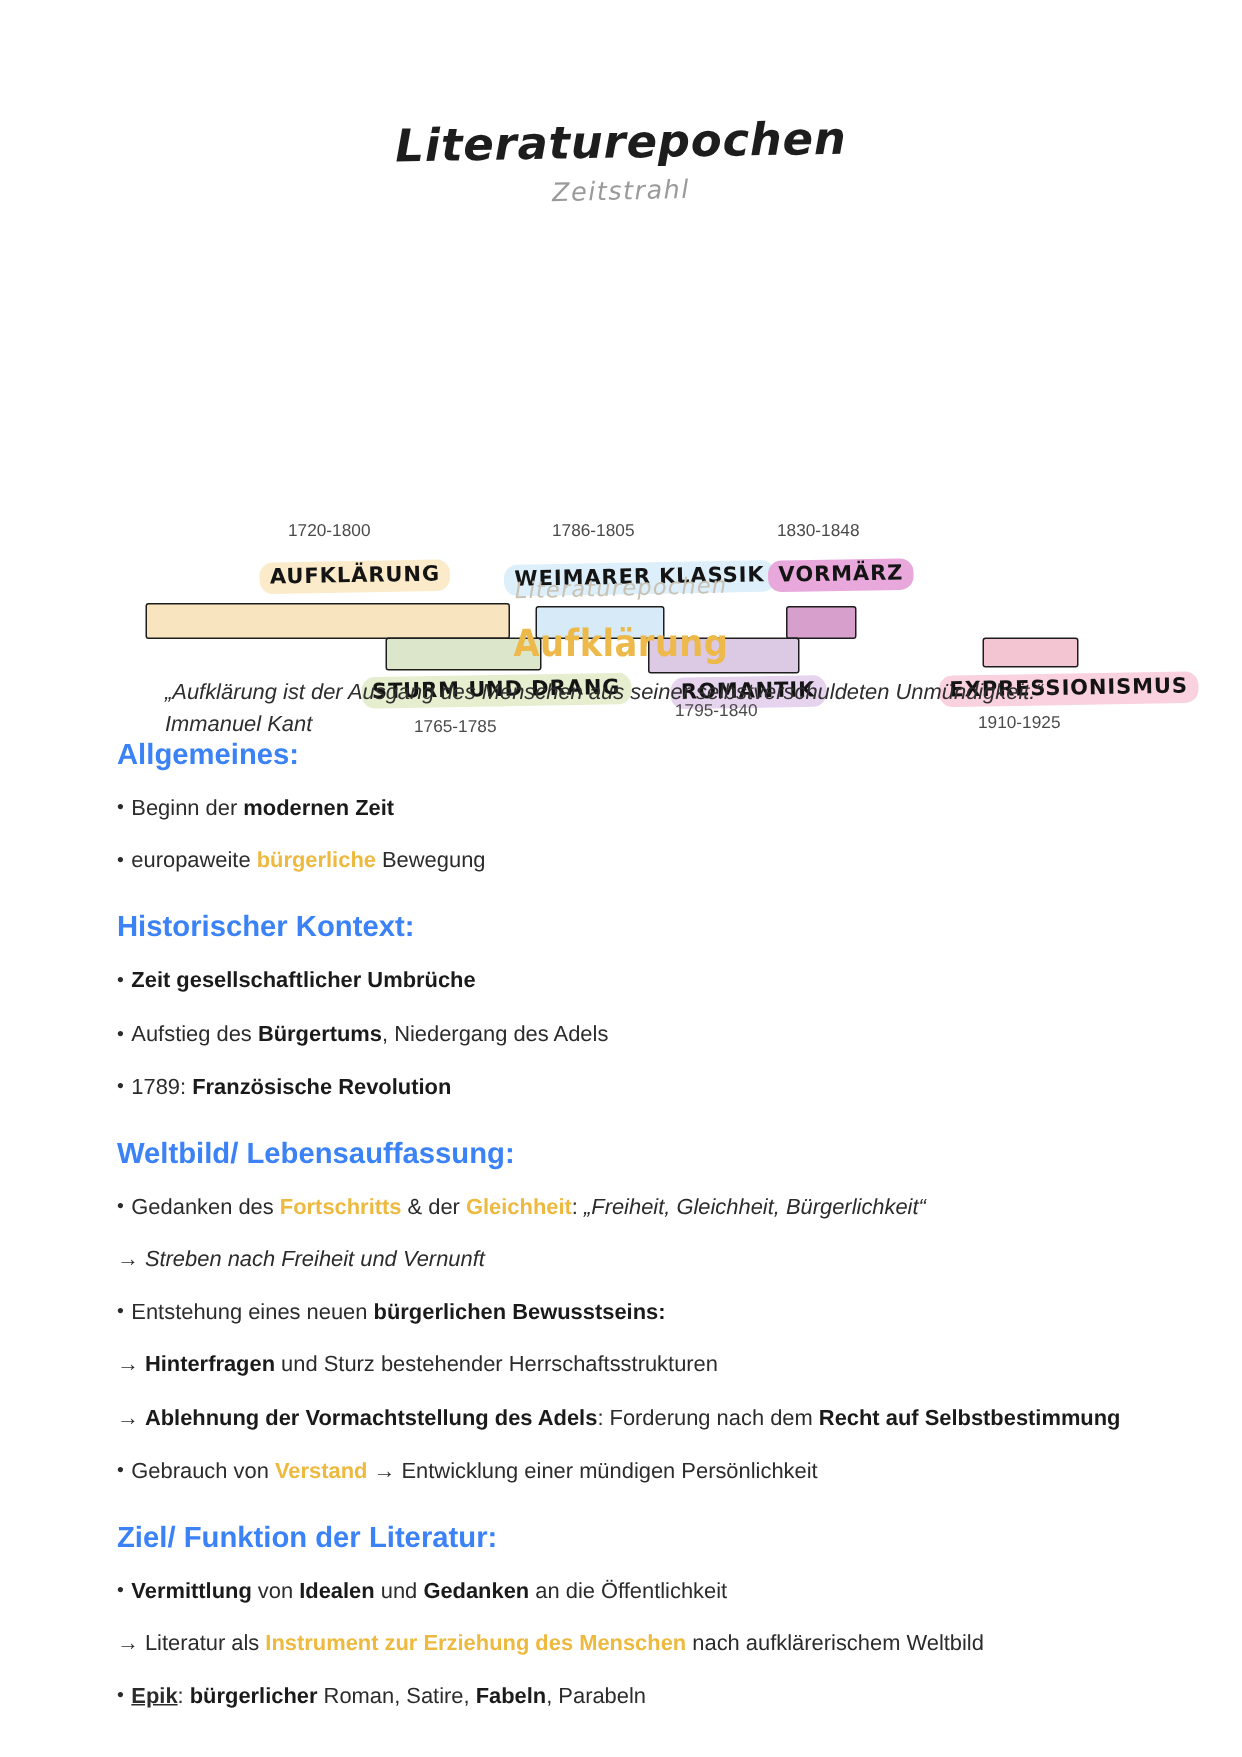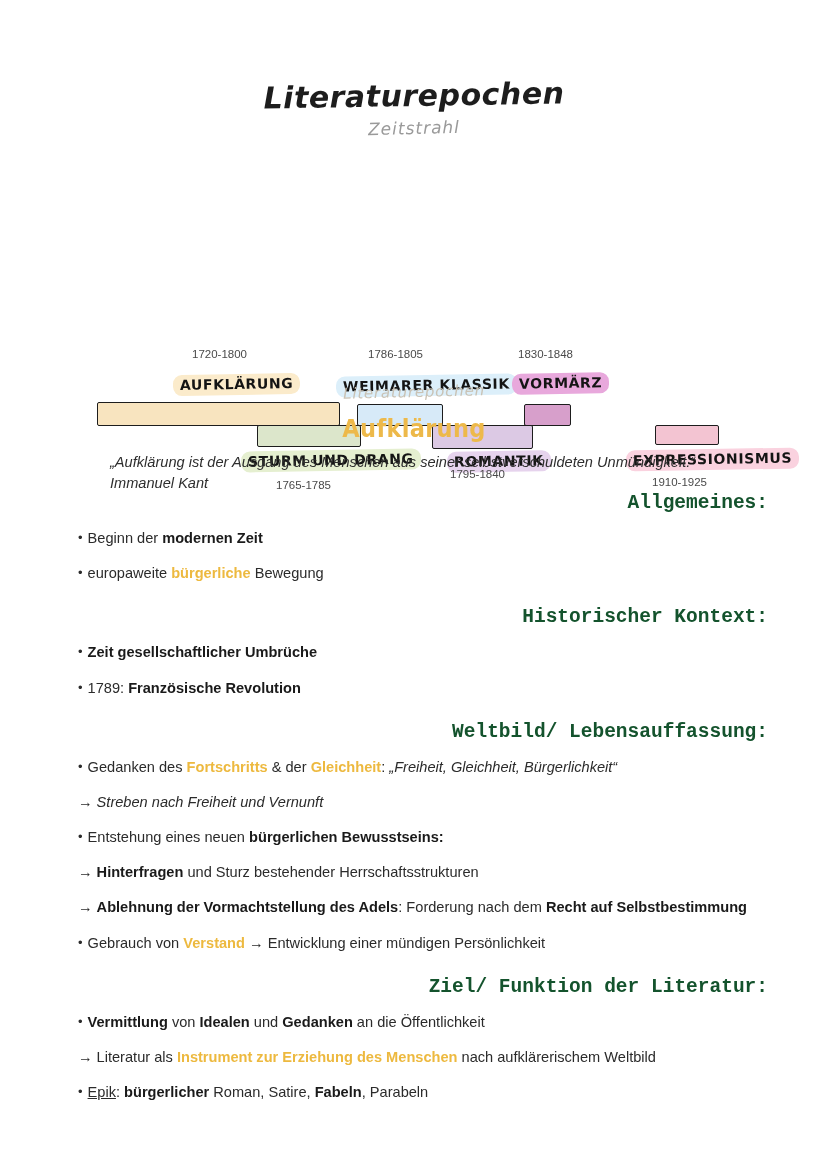--- a/index.html
+++ b/index.html
@@ -85,41 +85,40 @@
     text-align:left;
     font-style:italic;
     font-size:14.6px;
     line-height:1.42;
     color:#2e2e2e;
   }
 
   
   .body{position:absolute;left:78px;top:492px;width:690px;}
   h2.head{
-    font-family:Liberation Mono, monospace;
+    font-family:Liberation Sans, sans-serif;
     font-weight:bold;
     font-size:19.5px;
-    color:#14532d;
+    color:#3b82f6;
     margin:0 0 9px 0;
     letter-spacing:0px;
-    text-align:right;
   }
   .block{margin-bottom:22px;}
   .li{
     font-size:14.6px;
     line-height:1.52;
     color:#2b2b2b;
     margin:13px 0 3px 0;
   }
   .li .dot{display:inline-block;margin-right:5px;font-size:13px;vertical-align:1px;}
   .li .arr{display:inline-block;margin-right:4px;}
   b{font-weight:bold;color:#1a1a1a;}
   .amber{color:#edb93f;font-weight:bold;}
   i.q{font-style:italic;}
-  u.ul{text-decoration:underline;font-weight:normal;}
+  u.ul{text-decoration:underline;font-weight:bold;}
 </style>
 </head>
 <body>
 
 <div class="page">
 
   <div class="title">Literaturepochen</div>
   <div class="subtitle">Zeitstrahl</div>
 
   <div class="timeline">
@@ -180,20 +179,21 @@
       <div>
           <div class="li"><span class="dot">•</span><span>Beginn der </span><b>modernen Zeit</b></div>
           <div class="li"><span class="dot">•</span><span>europaweite </span><span class="amber">bürgerliche</span><span> Bewegung</span></div>
         </div>
     </div>
 
     <div class="block">
       <h2 class="head">Historischer Kontext:</h2>
       <div>
           <div class="li"><span class="dot">•</span><b>Zeit gesellschaftlicher Umbrüche</b></div>
+          <div class="li"><span class="dot">•</span><span>Aufstieg des </span><b>Bürgertums</b><span>, Niedergang des Adels</span></div>
           <div class="li"><span class="dot">•</span><span>1789: </span><b>Französische Revolution</b></div>
         </div>
     </div>
 
     <div class="block">
       <h2 class="head">Weltbild/ Lebensauffassung:</h2>
       <div>
           <div class="li"><span class="dot">•</span><span>Gedanken des </span><span class="amber">Fortschritts</span><span> &amp; der </span><span class="amber">Gleichheit</span><span>: </span><i class="q">„Freiheit, Gleichheit, Bürgerlichkeit“</i></div>
           <div class="li"><span class="arr">→</span><i class="q">Streben nach Freiheit und Vernunft</i></div>
           <div class="li"><span class="dot">•</span><span>Entstehung eines neuen </span><b>bürgerlichen Bewusstseins:</b></div>

